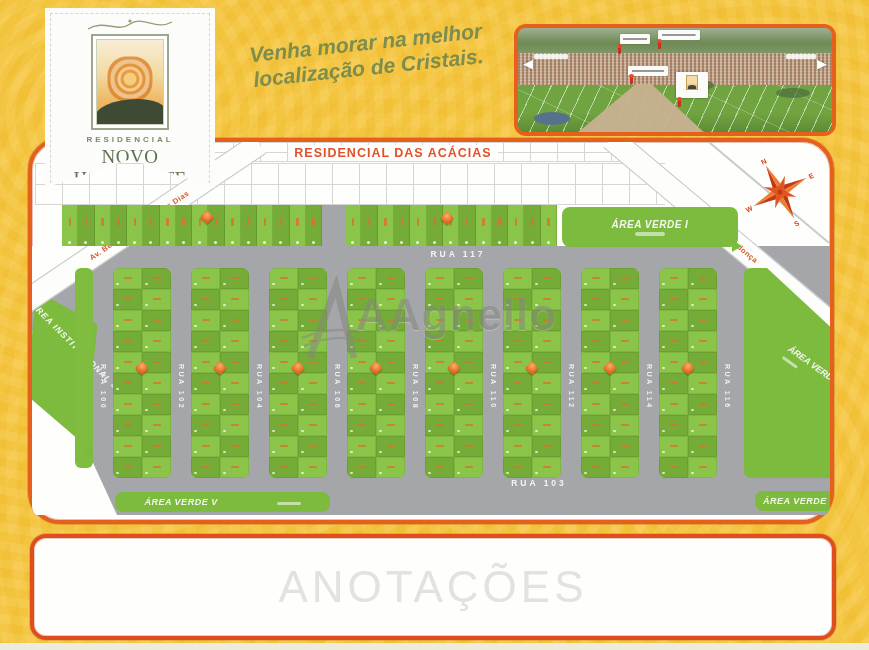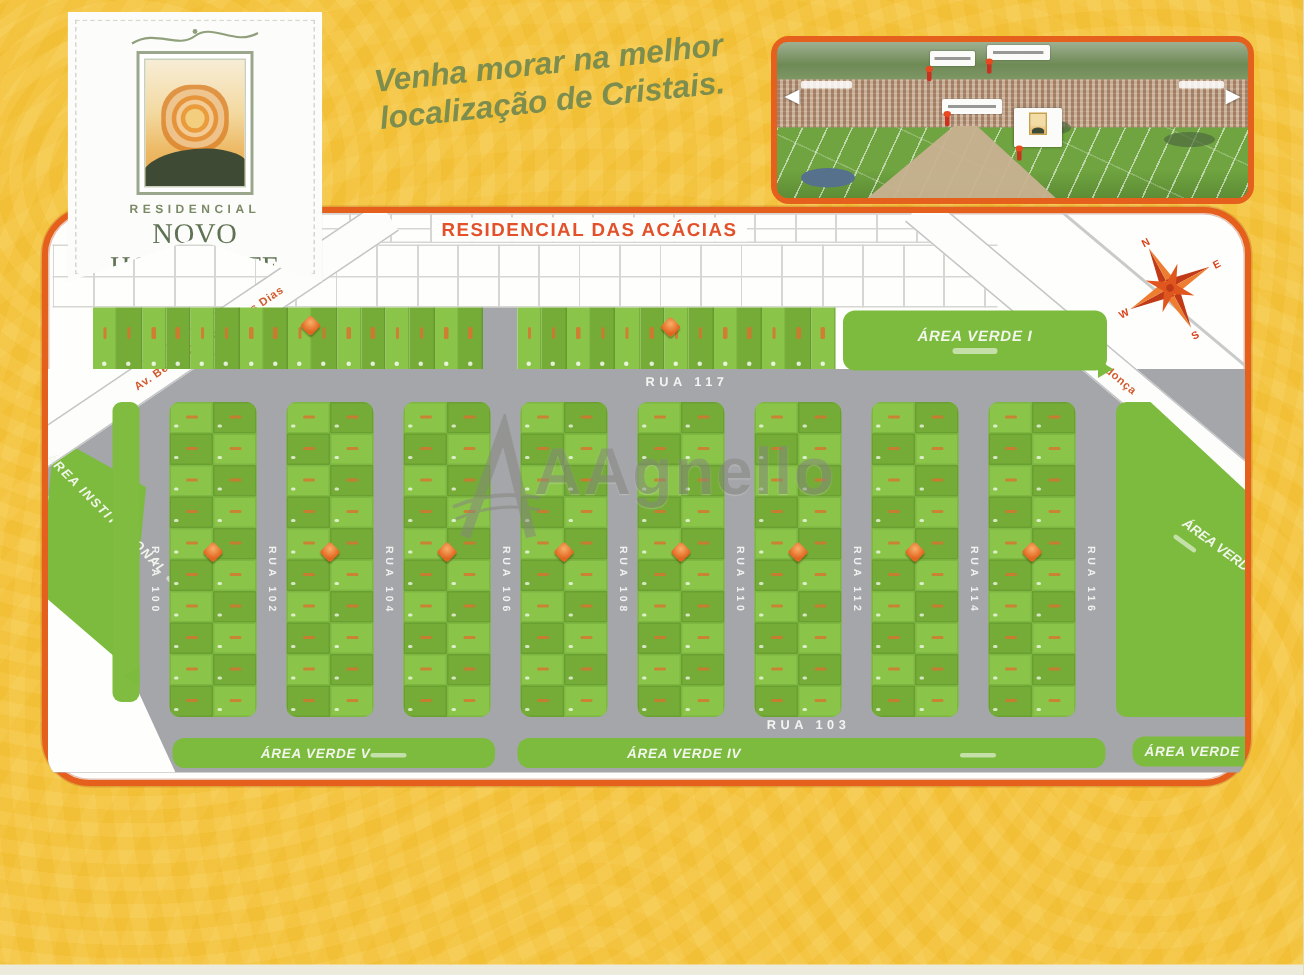--- a/index.html
+++ b/index.html
@@ -297,26 +297,22 @@
           <span>ÁREA VERDE</span><br>
           <span class="smudge" style="width:18px;height:3px;"></span>
         </div>
       </div>
 
       <div class="leftstrip"></div>
 
       <div class="hstreet-label" style="left:361px;top:107px;">RUA 117</div>
       <div class="hstreet-label" style="left:442px;top:336px;">RUA 103</div>
 
-      <div class="strip" style="left:83px;width:215px;justify-content:center;">
+      <div class="strip" style="left:83px;width:215px;">
         <span class="verde-label">ÁREA VERDE V</span>
-        <span class="smudge" style="width:24px;height:3px;"></span>
-      </div>
-      <div class="strip" style="left:313px;width:392px;">
-        <span class="verde-label">ÁREA VERDE IV</span>
         <span class="smudge" style="width:24px;height:3px;"></span>
       </div>
       <div class="strip" style="left:723px;top:349px;width:120px;justify-content:flex-start;padding-left:8px;">
         <span class="verde-label">ÁREA VERDE</span>
       </div>
 
       <div class="gtri" style="left:51px;top:303px;border-top:6px solid transparent;border-bottom:6px solid transparent;border-right:10px solid #7CBB3E;"></div>
       <div class="gtri" style="left:700px;top:98px;border-top:6px solid transparent;border-bottom:6px solid transparent;border-left:10px solid #7CBB3E;"></div>
 
       <div class="watermark">
@@ -519,15 +515,18 @@
         <div class="marker" style="left: 183px; top: 221px;"></div>
         <div class="marker" style="left: 261px; top: 221px;"></div>
         <div class="marker" style="left: 339px; top: 221px;"></div>
         <div class="marker" style="left: 417px; top: 221px;"></div>
         <div class="marker" style="left: 495px; top: 221px;"></div>
         <div class="marker" style="left: 573px; top: 221px;"></div>
         <div class="marker" style="left: 651px; top: 221px;"></div>
       </div>
   </div>
 
+  <div class="notes-box">
+    <span class="notes-label">ANOTAÇÕES</span>
+  </div>
 
   <div class="bottom-strip"></div>
 </div>
 
 </body></html>

